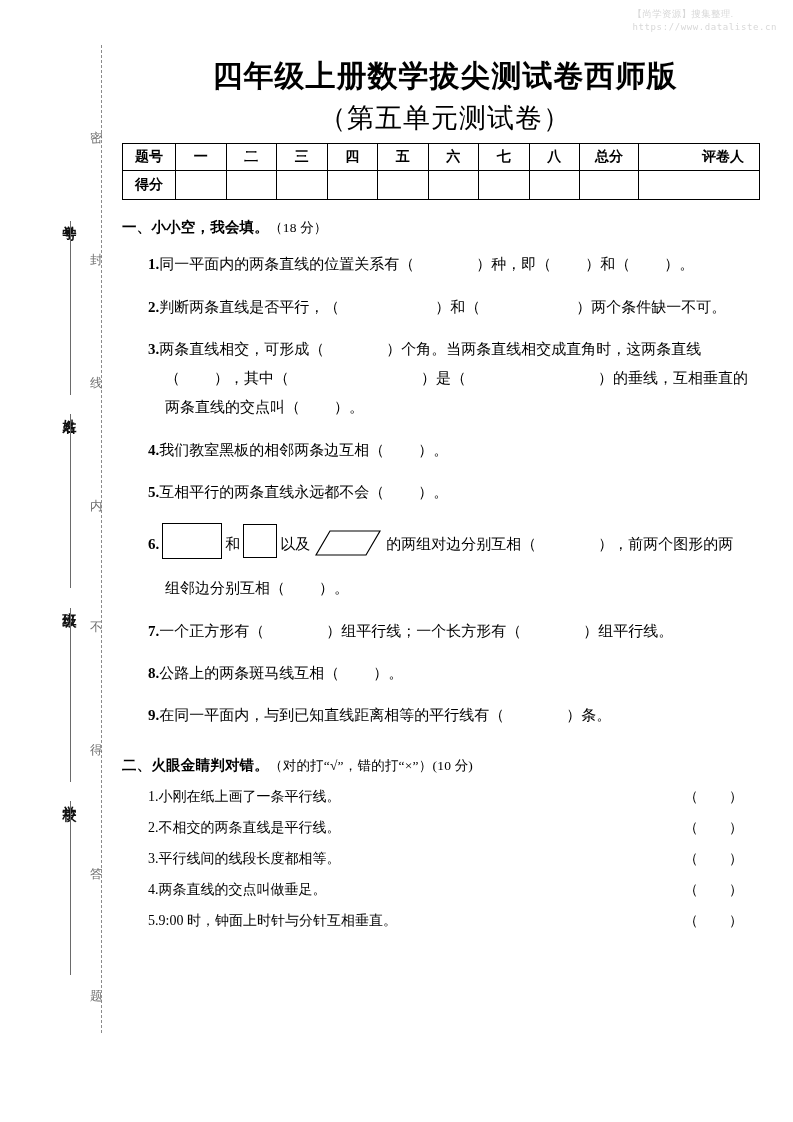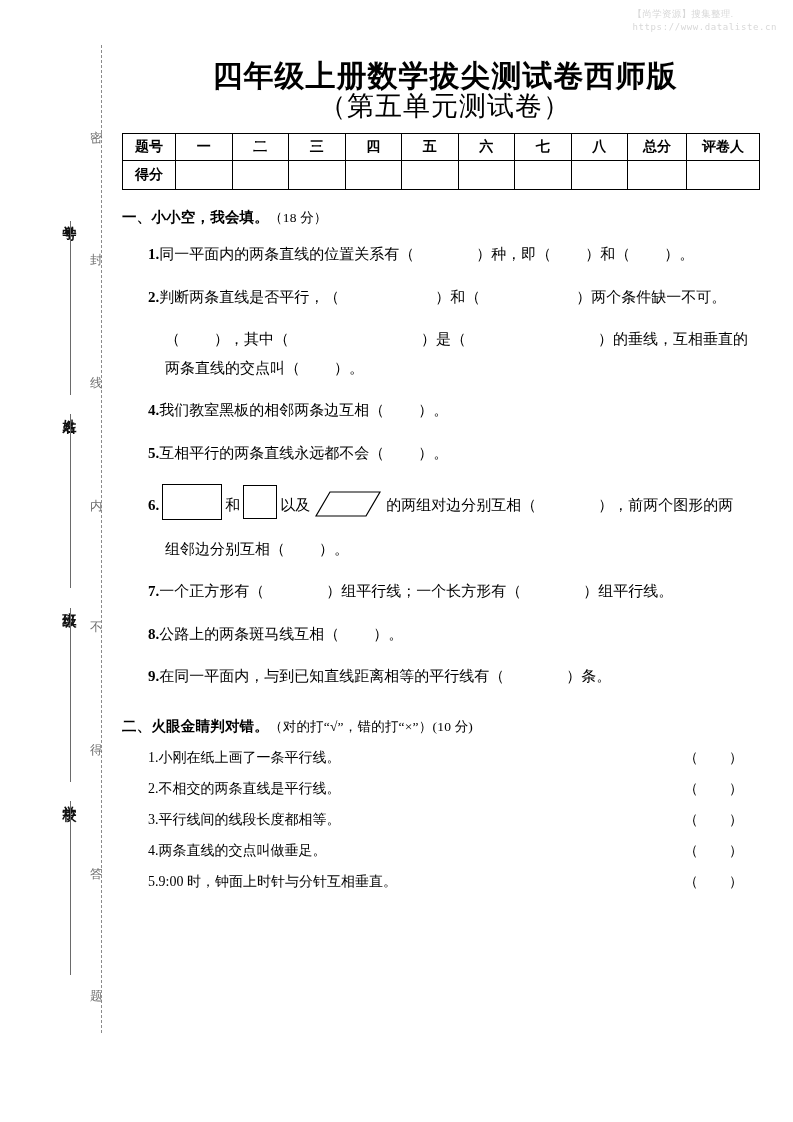--- a/index.html
+++ b/index.html
@@ -120,23 +120,23 @@
     margin-top: 42px;
     text-align: center;
     font-family: "DejaVu Serif", "Liberation Serif", serif;
     font-weight: bold;
     font-size: 30px;
     letter-spacing: 1px;
     line-height: 1.18;
     color: #000;
   }
   .title-sub {
-    margin-top: 0;
+    margin-top: 10px;
     text-align: center;
-    font-family: Liberation Mono, monospace;
+    font-family: Liberation Sans, sans-serif;
     font-size: 27px;
     letter-spacing: 1px;
     line-height: 1.18;
     color: #000;
   }
 
   .exam-meta {
     margin-top: 22px;
     text-align: right;
     padding-right: 18px;
@@ -158,21 +158,21 @@
     text-align: center;
     vertical-align: middle;
     font-size: 14px;
     font-family: "DejaVu Sans", "Liberation Sans", sans-serif;
     font-weight: bold;
     color: #000;
     padding: 0;
   }
   .score-table .col-head { width: 52px; }
   .score-table .col-total { width: 58px; text-align: center; }
-  .score-table .col-marker { width: 72px; }
+  .score-table .col-marker { width: 72px; padding-left: 48px; }
   .score-table tr.row-score td { height: 28px; }
 
   
   .section {
     margin-top: 18px;
   }
   .section-head {
     font-family: "DejaVu Sans", "Liberation Sans", sans-serif;
     font-weight: bold;
     font-size: 14.5px;
@@ -329,20 +329,23 @@
       </span>
     </div>
 
     <div class="q">
       <span class="q-line">
         <span class="qnum">2.</span><span>判断两条直线是否平行，（</span><span class="blank-l"></span><span>）和（</span><span class="blank-l"></span><span>）两个条件缺一不可。</span>
       </span>
     </div>
 
     <div class="q">
+      <span class="q-line">
+        <span class="qnum">3.</span><span>两条直线相交，可形成（</span><span class="blank-m"></span><span>）个角。当两条直线相交成直角时，这两条直线</span>
+      </span>
       <span class="q-line indent">
         <span>（</span><span class="blank-s"></span><span>），其中（</span><span class="blank-xl"></span><span>）是（</span><span class="blank-xl"></span><span>）的垂线，互相垂直的</span>
       </span>
       <span class="q-line indent">
         <span>两条直线的交点叫（</span><span class="blank-s"></span><span>）。</span>
       </span>
     </div>
 
     <div class="q">
       <span class="q-line">

